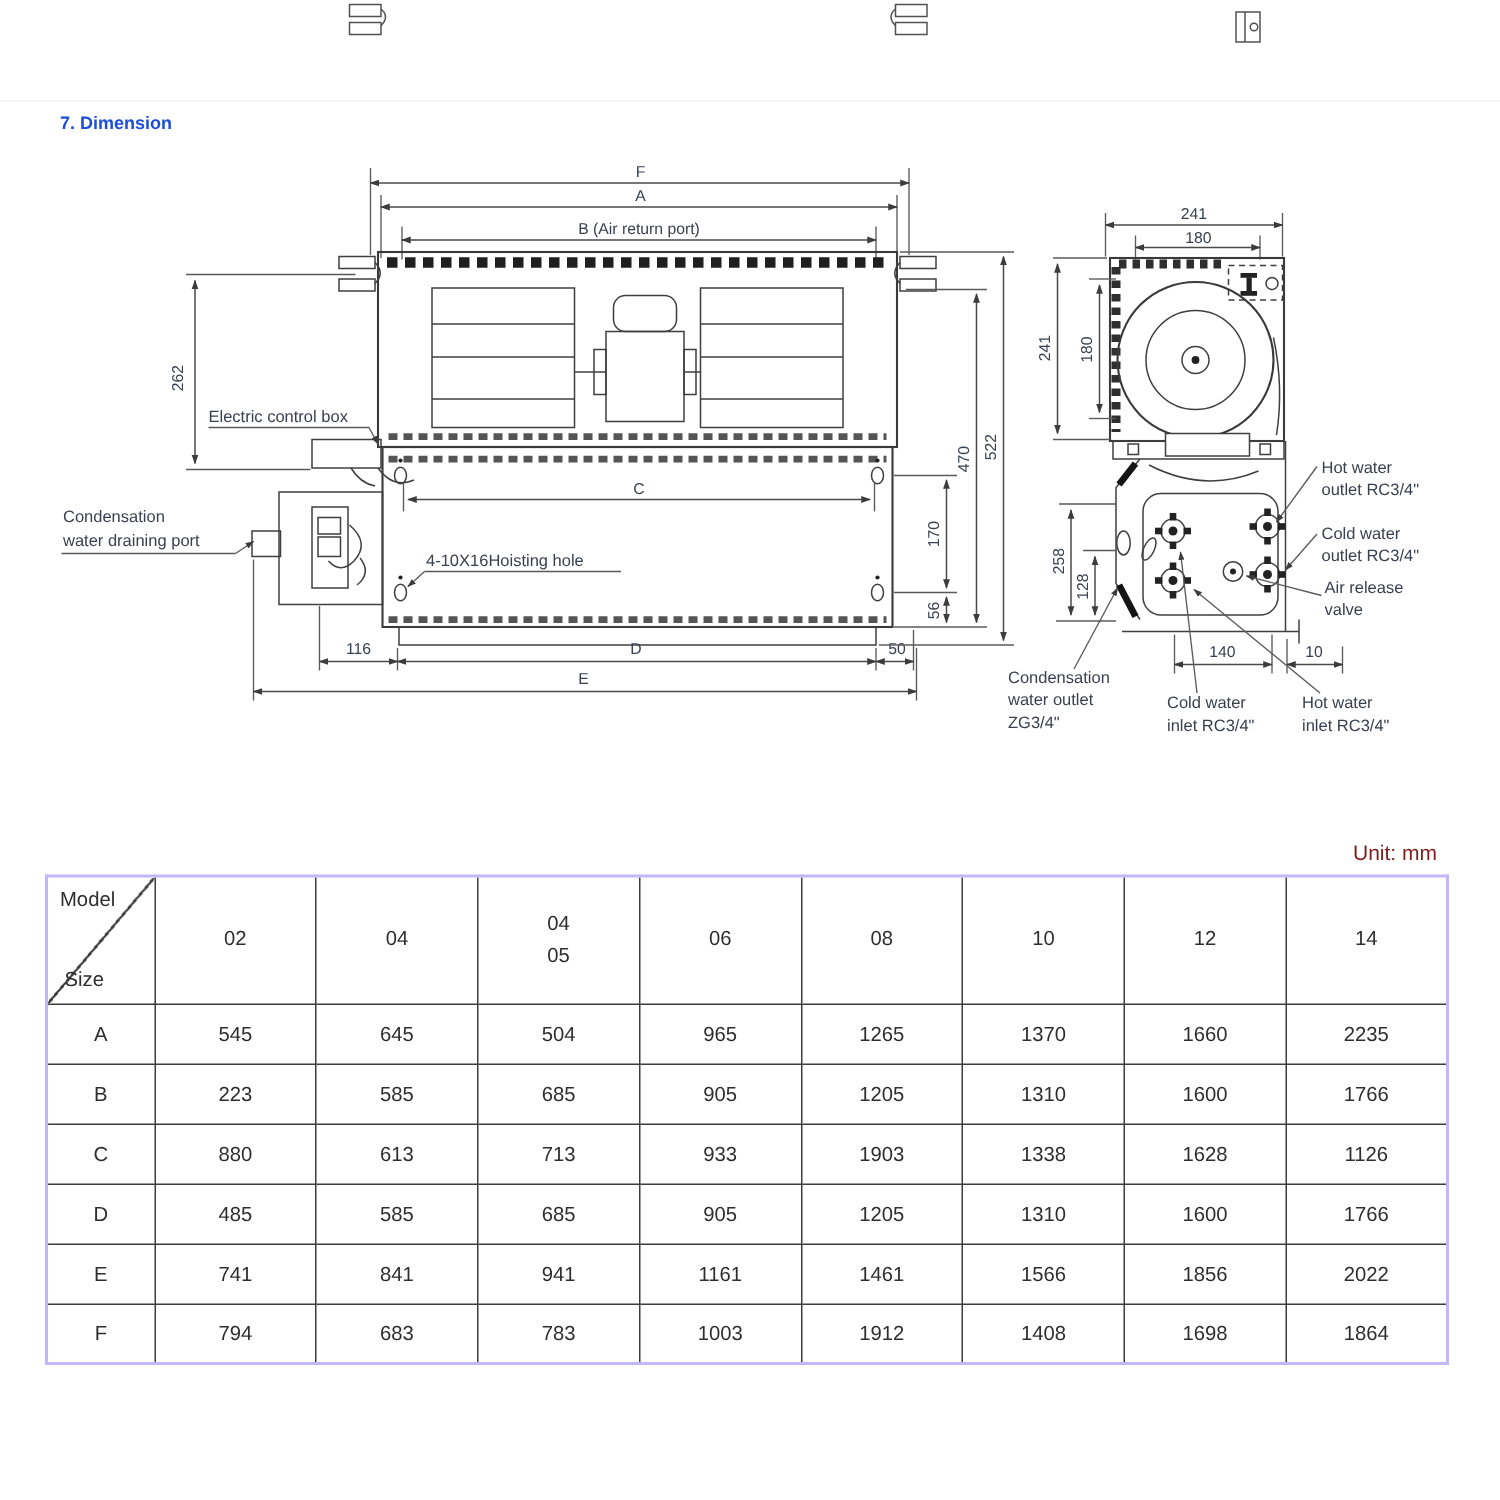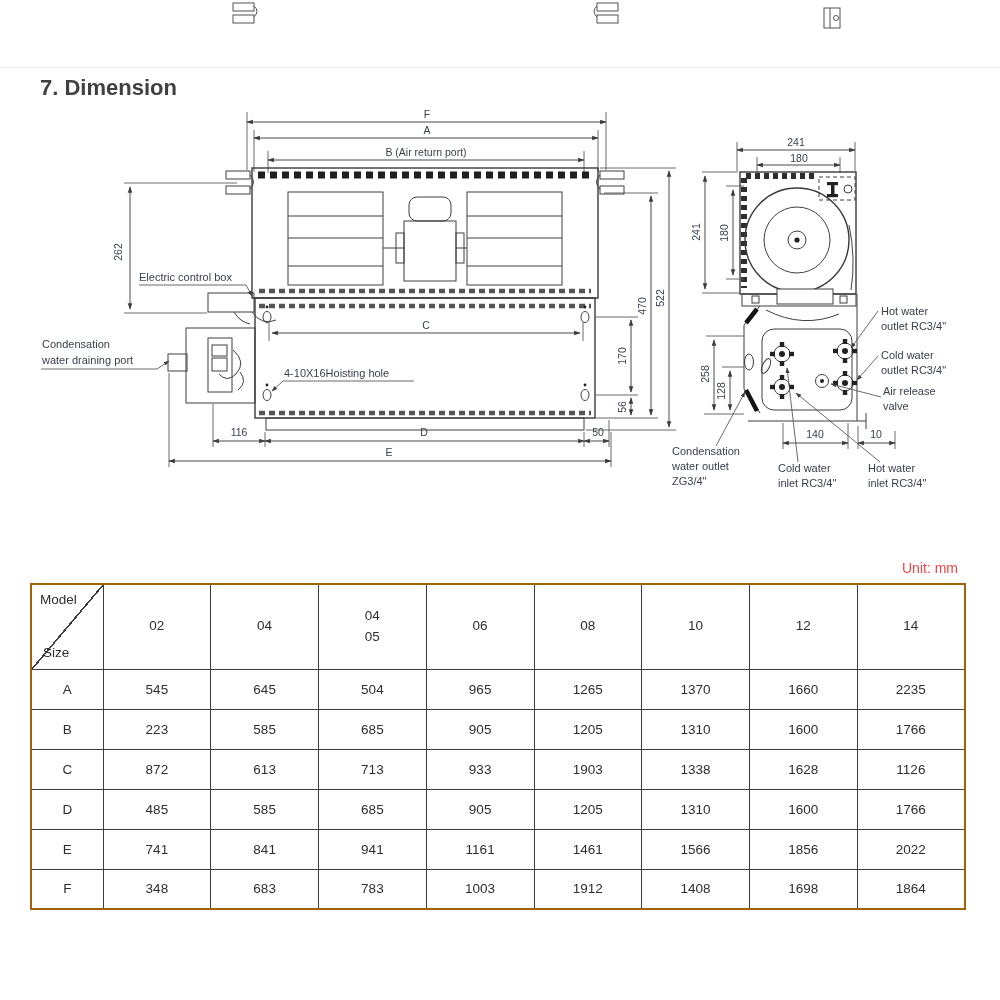--- a/index.html
+++ b/index.html
@@ -1,39 +1,39 @@
 <!DOCTYPE html>
 <html><head>
 <meta charset="utf-8">
 <style>
   html,body{margin:0;padding:0;background:#fff;}
   body{width:1000px;height:1000px;position:relative;overflow:hidden;
        font-family:"Liberation Sans",sans-serif;}
   .top-rule{position:absolute;top:67px;left:0;width:1000px;height:1px;background:#f1f1f1;}
-  .page-title{position:absolute;left:40px;top:75px;font-size:22px;font-weight:bold;color:#404040;}
+  .page-title{position:absolute;left:40px;top:75px;font-size:12px;font-weight:bold;color:#1d4ed8;}
   .diagram{position:absolute;left:0;top:0;}
-  .unit-label{position:absolute;right:42px;top:560px;font-size:14px;color:#ef4444;}
+  .unit-label{position:absolute;right:42px;top:560px;font-size:14px;color:#7f1d1d;}
 
   
   .o  {fill:none;stroke:#3a3a3a;stroke-width:1.4;}
   .o2 {fill:none;stroke:#3f3f3f;stroke-width:1;}
   .dim{fill:none;stroke:#4a4a4a;stroke-width:1;}
   .ext{fill:none;stroke:#5a5a5a;stroke-width:0.9;}
   .hv {fill:none;stroke:#1f1f1f;stroke-width:7;stroke-dasharray:7 5;}
   .h2 {fill:none;stroke:#555;stroke-width:4.5;stroke-dasharray:6 4;}
   .h3 {fill:none;stroke:#2e2e2e;stroke-width:6;stroke-dasharray:5 4;}
   .thk{fill:none;stroke:#141414;stroke-width:4.5;}
   .dsh{stroke-dasharray:4 3;}
   .dt {font-size:11px;fill:#39414f;}
   .dn {font-size:10.5px;fill:#39414f;}
   .mid{text-anchor:middle;}
 
   
   .dim-table{position:absolute;left:30px;top:583px;width:936px;border-collapse:collapse;
-             table-layout:fixed;border:2px solid #a16207;background:#fff;}
+             table-layout:fixed;border:2px solid #c4b5fd;background:#fff;}
   .dim-table th,.dim-table td{border:1.5px solid #3d3d3d;font-weight:400;text-align:center;
              vertical-align:middle;font-size:13.5px;color:#2e2e2e;padding:0;}
   .dim-table thead tr{height:85px;}
   .dim-table tbody tr{height:40px;}
   .dim-table th.colh{white-space:pre-line;line-height:1.55;}
   .corner{position:relative;
      background:linear-gradient(to bottom right,
         transparent calc(50% - 0.8px), #3d3d3d calc(50% - 0.8px),
         #3d3d3d calc(50% + 0.8px), transparent calc(50% + 0.8px));}
   .corner .m{position:absolute;top:7px;left:8px;}
@@ -343,21 +343,21 @@
         <td>585</td>
         <td>685</td>
         <td>905</td>
         <td>1205</td>
         <td>1310</td>
         <td>1600</td>
         <td>1766</td>
       </tr>
       <tr>
         <th>C</th>
-        <td>872</td>
+        <td>880</td>
         <td>613</td>
         <td>713</td>
         <td>933</td>
         <td>1903</td>
         <td>1338</td>
         <td>1628</td>
         <td>1126</td>
       </tr>
       <tr>
         <th>D</th>
@@ -376,21 +376,21 @@
         <td>841</td>
         <td>941</td>
         <td>1161</td>
         <td>1461</td>
         <td>1566</td>
         <td>1856</td>
         <td>2022</td>
       </tr>
       <tr>
         <th>F</th>
-        <td>348</td>
+        <td>794</td>
         <td>683</td>
         <td>783</td>
         <td>1003</td>
         <td>1912</td>
         <td>1408</td>
         <td>1698</td>
         <td>1864</td>
       </tr>
     </tbody>
 </table>

